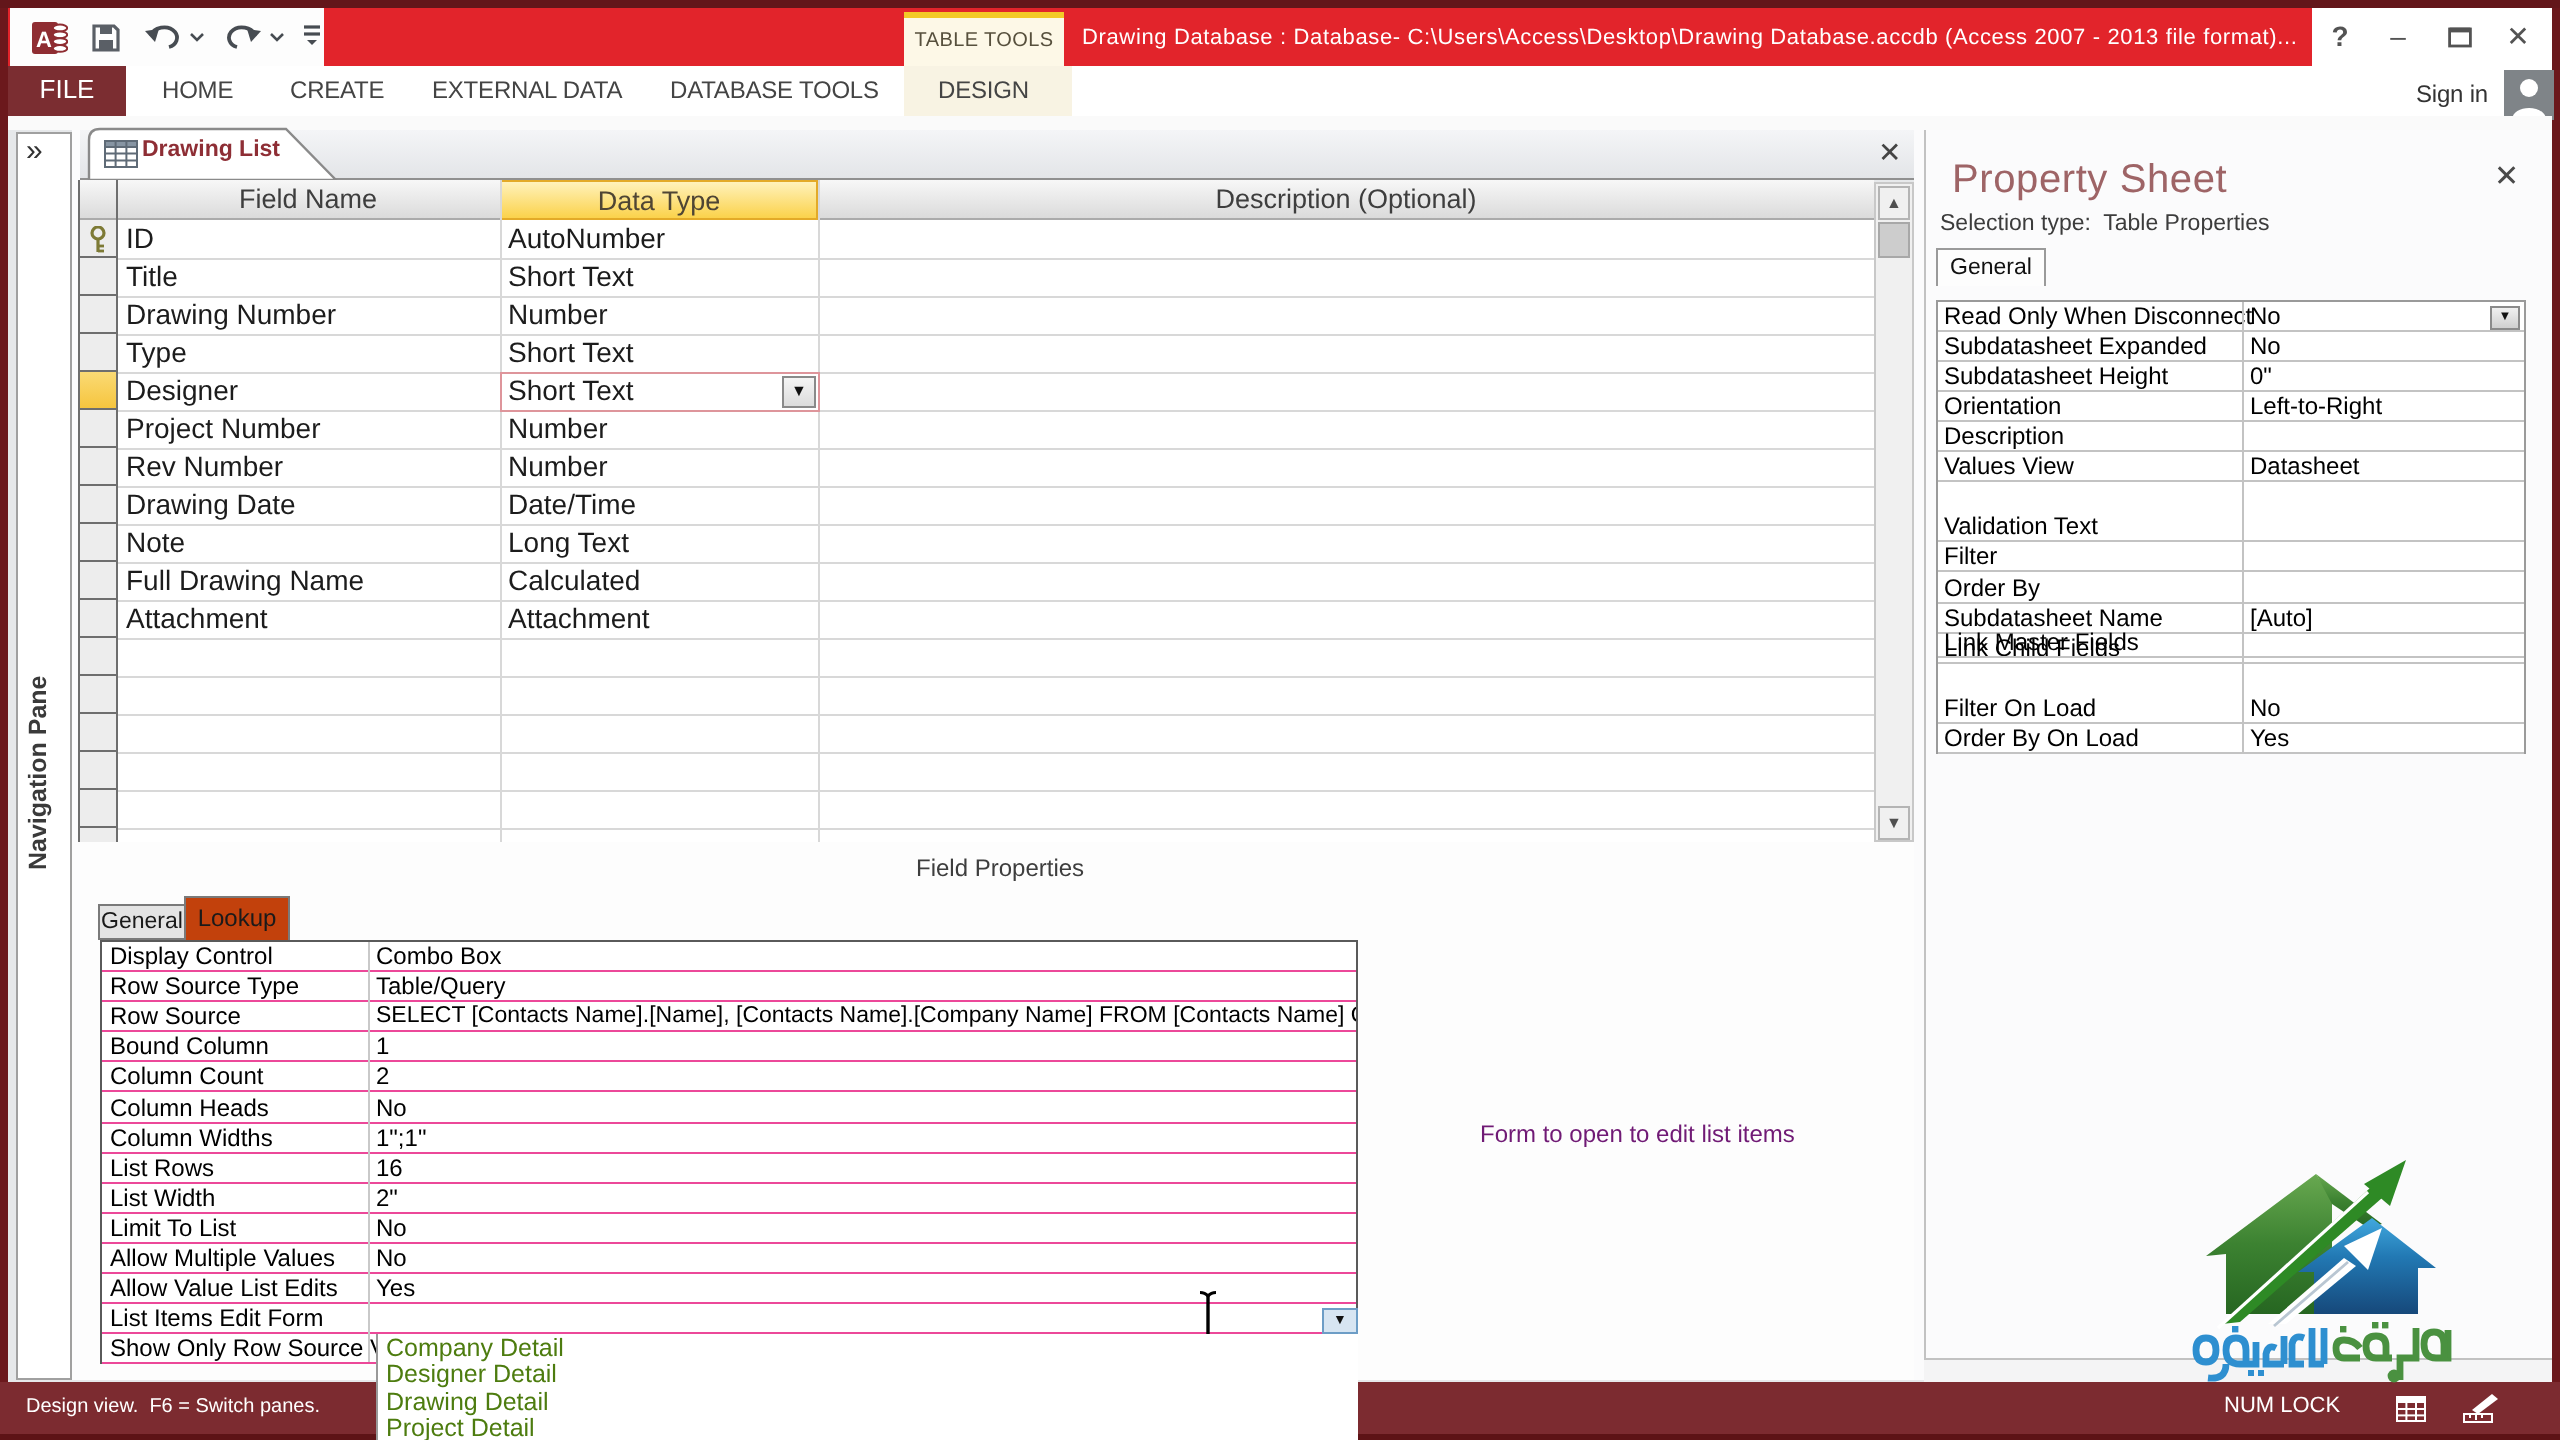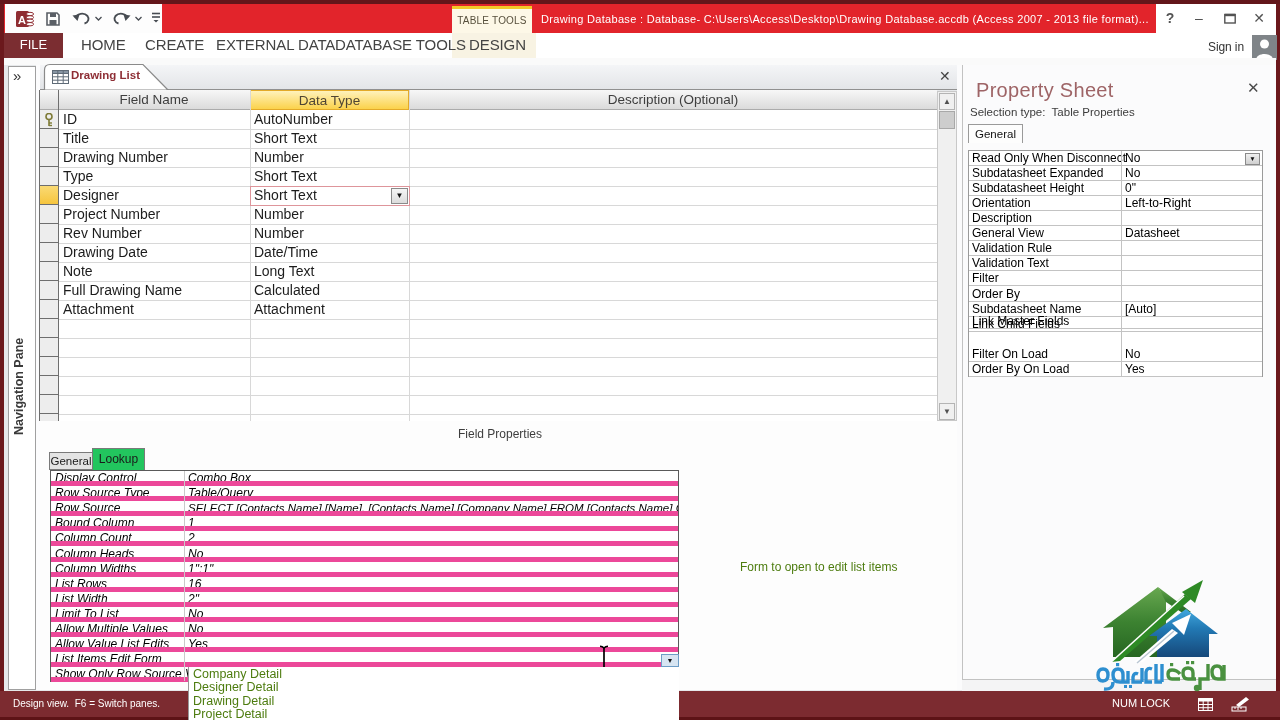--- a/index.html
+++ b/index.html
@@ -13,21 +13,21 @@
 #botstrip { left:0; top:717px; width:1280px; height:3px; background:#5d1316; }
 #titlebar { left:4px; top:4px; width:1152px; height:29px; background:#e2242b; }
 #qat { left:5px; top:4px; width:157px; height:29px; background:#fdfdfd; }
 #winbtns { left:1156px; top:4px; width:120px; height:29px; background:#fff; color:#535353; }
 .wbtn { position:absolute; top:0; height:29px; line-height:29px; text-align:center; font-size:14px; }
 #tt-tab { left:452px; top:6px; width:80px; height:27px; background:#fdf8e7; border-top:3px solid #f3c927; color:#57503d; font-size:10px; text-align:center; line-height:24px; letter-spacing:0.2px; }
 #titletext { left:541px; top:4px; height:29px; line-height:30px; color:#fff; font-size:11px; letter-spacing:0.32px; white-space:nowrap; }
 
 #ribbonrow { left:4px; top:33px; width:1272px; height:25px; background:#ffffff; }
 #design-bg { left:448px; top:0px; width:84px; height:25px; background:#f8f3e3; }
-.rtab { position:absolute; top:0; height:25px; line-height:24px; font-size:15px; color:#444; letter-spacing:-0.1px; }
+.rtab { position:absolute; top:0; height:25px; line-height:24px; font-size:12px; color:#444; letter-spacing:-0.1px; }
 #filetab { left:2px; top:0; width:59px; height:25px; background:#7b2d31; color:#fff; text-align:center; line-height:24px; font-size:13px; }
 #signin { left:1204px; top:2px; height:25px; line-height:24px; font-size:12px; color:#333; }
 
 #navstrip { left:8px; top:66px; width:28px; height:624px; background:#fff; border:1px solid #a0a0a0; }
 #navchev { left:13px; top:67px; font-size:15px; color:#333; letter-spacing:-1px; }
 #navtext { left:8px; top:330px; width:28px; height:110px; }
 #navtext span { position:absolute; left:4px; top:105px; transform-origin:0 0; transform:rotate(-90deg); font-size:12.5px; font-weight:bold; color:#3a3a3a; white-space:nowrap; }
 
 #tabbar { left:40px; top:65px; width:917px; height:25px; background:linear-gradient(#f4f5f7,#e3e5e8); border-bottom:1px solid #909090; }
 #doctab-text { left:71px; top:69px; font-size:11.5px; font-weight:bold; color:#8e2e35; }
@@ -40,30 +40,30 @@
 .rowline { position:absolute; left:18px; width:879px; height:1px; background:#d8d8d8; }
 .selcell { position:absolute; left:0; width:18px; height:19px; background:#ededed; border-bottom:1px solid #6e6e6e; }
 #colsep1 { position:absolute; left:18px; top:0; width:1px; height:331px; background:#6e6e6e; }
 .colsep { position:absolute; top:0; width:1px; height:331px; background:#d8d8d8; }
 
 #vscroll { left:937px; top:91px; width:20px; height:330px; background:#f0f0f0; border:1px solid #c8c8c8; }
 .sbtn { position:absolute; left:1px; width:16px; height:17px; background:#f0f0f0; border:1px solid #b4b4b4; color:#505050; font-size:8px; text-align:center; line-height:16px; }
 
 #fplabel { left:458px; top:427px; font-size:12px; color:#3e3e3e; }
 #gen-tab { left:49px; top:452px; width:44px; height:18px; background:#e4e4e4; border:1px solid #7a7a7a; font-size:11.5px; color:#1a1a1a; text-align:center; line-height:16px; }
-#lookup-tab { left:92px; top:448px; width:53px; height:22px; background:#22c55e; border:1px solid #7a7a7a; border-bottom:none; font-size:12px; color:#1a1a1a; text-align:center; line-height:20px; z-index:2; }
+#lookup-tab { left:92px; top:448px; width:53px; height:22px; background:#c2410c; border:1px solid #7a7a7a; border-bottom:none; font-size:12px; color:#1a1a1a; text-align:center; line-height:20px; z-index:2; }
 #lktable { left:50px; top:470px; width:629px; height:212px; background:#fff; border:1px solid #5a5a5a; }
-.lkrow { position:absolute; left:0; width:627px; height:15px; border-bottom:5px solid #ec4899; overflow:hidden;font-style:italic; }
+.lkrow { position:absolute; left:0; width:627px; height:15px; border-bottom:1px solid #ec4899; overflow:hidden; }
 .lkname { position:absolute; left:4px; font-size:12px; color:#000; line-height:15px; white-space:nowrap; }
 .lkval { position:absolute; left:137px; font-size:12px; color:#000; line-height:15px; white-space:nowrap; }
 #lkdivider { position:absolute; left:133px; top:0; width:1px; height:210px; background:#c9c9c9; }
 
 #ddlist { left:188px; top:667px; width:491px; height:53px; background:#fff; border-left:1px solid #999; z-index:10; }
 .dditem { position:absolute; left:4px; height:13.5px; line-height:13.5px; font-size:12.5px; color:#4d7c0f; white-space:nowrap; }
-#formtext { left:740px; top:560px; font-size:12px; color:#4d7c0f; }
+#formtext { left:740px; top:560px; font-size:12px; color:#701a75; }
 
 #propsheet { left:962px; top:65px; width:314px; height:625px; background:#fbfbfc; border-left:1px solid #c2c2c2; }
 #pstitle { left:976px; top:79px; font-size:20px; color:#9e6466; letter-spacing:0.3px; }
 #psclose { left:1247px; top:79px; font-size:15px; color:#4a4a4a; }
 #pssel { left:970px; top:106px; font-size:11.5px; color:#3c3c3c; }
 #psgen { left:968px; top:124px; width:55px; height:19px; background:#fdfdfd; border:1px solid #9a9a9a; border-bottom:none; font-size:11.5px; color:#111; text-align:center; line-height:18px; z-index:2; }
 #pstable { left:968px; top:150px; width:295px; height:227px; background:#fff; border:1px solid #9a9a9a; }
 .psrow { position:absolute; left:0; width:293px; height:15px; border-bottom:1px solid #c3c3c3; }
 .psname { position:absolute; left:3px; font-size:12px; color:#000; line-height:15px; white-space:nowrap; overflow:hidden; }
 .psval { position:absolute; left:156px; font-size:12px; color:#000; line-height:15px; white-space:nowrap; }
@@ -334,26 +334,22 @@
       </div>
   <div class="psrow" style="top:45.2px;">
         <span class="psname">Orientation</span>
         <span class="psval">Left-to-Right</span>
       </div>
   <div class="psrow" style="top:60.2px;">
         <span class="psname">Description</span>
         <span class="psval"></span>
       </div>
   <div class="psrow" style="top:75.2px;">
-        <span class="psname">General View</span>
+        <span class="psname">Values View</span>
         <span class="psval">Datasheet</span>
-      </div>
-  <div class="psrow" style="top:90.3px;">
-        <span class="psname">Validation Rule</span>
-        <span class="psval"></span>
       </div>
   <div class="psrow" style="top:105.4px;">
         <span class="psname">Validation Text</span>
         <span class="psval"></span>
       </div>
   <div class="psrow" style="top:120.4px;">
         <span class="psname">Filter</span>
         <span class="psval"></span>
       </div>
   <div class="psrow" style="top:150.5px;">

